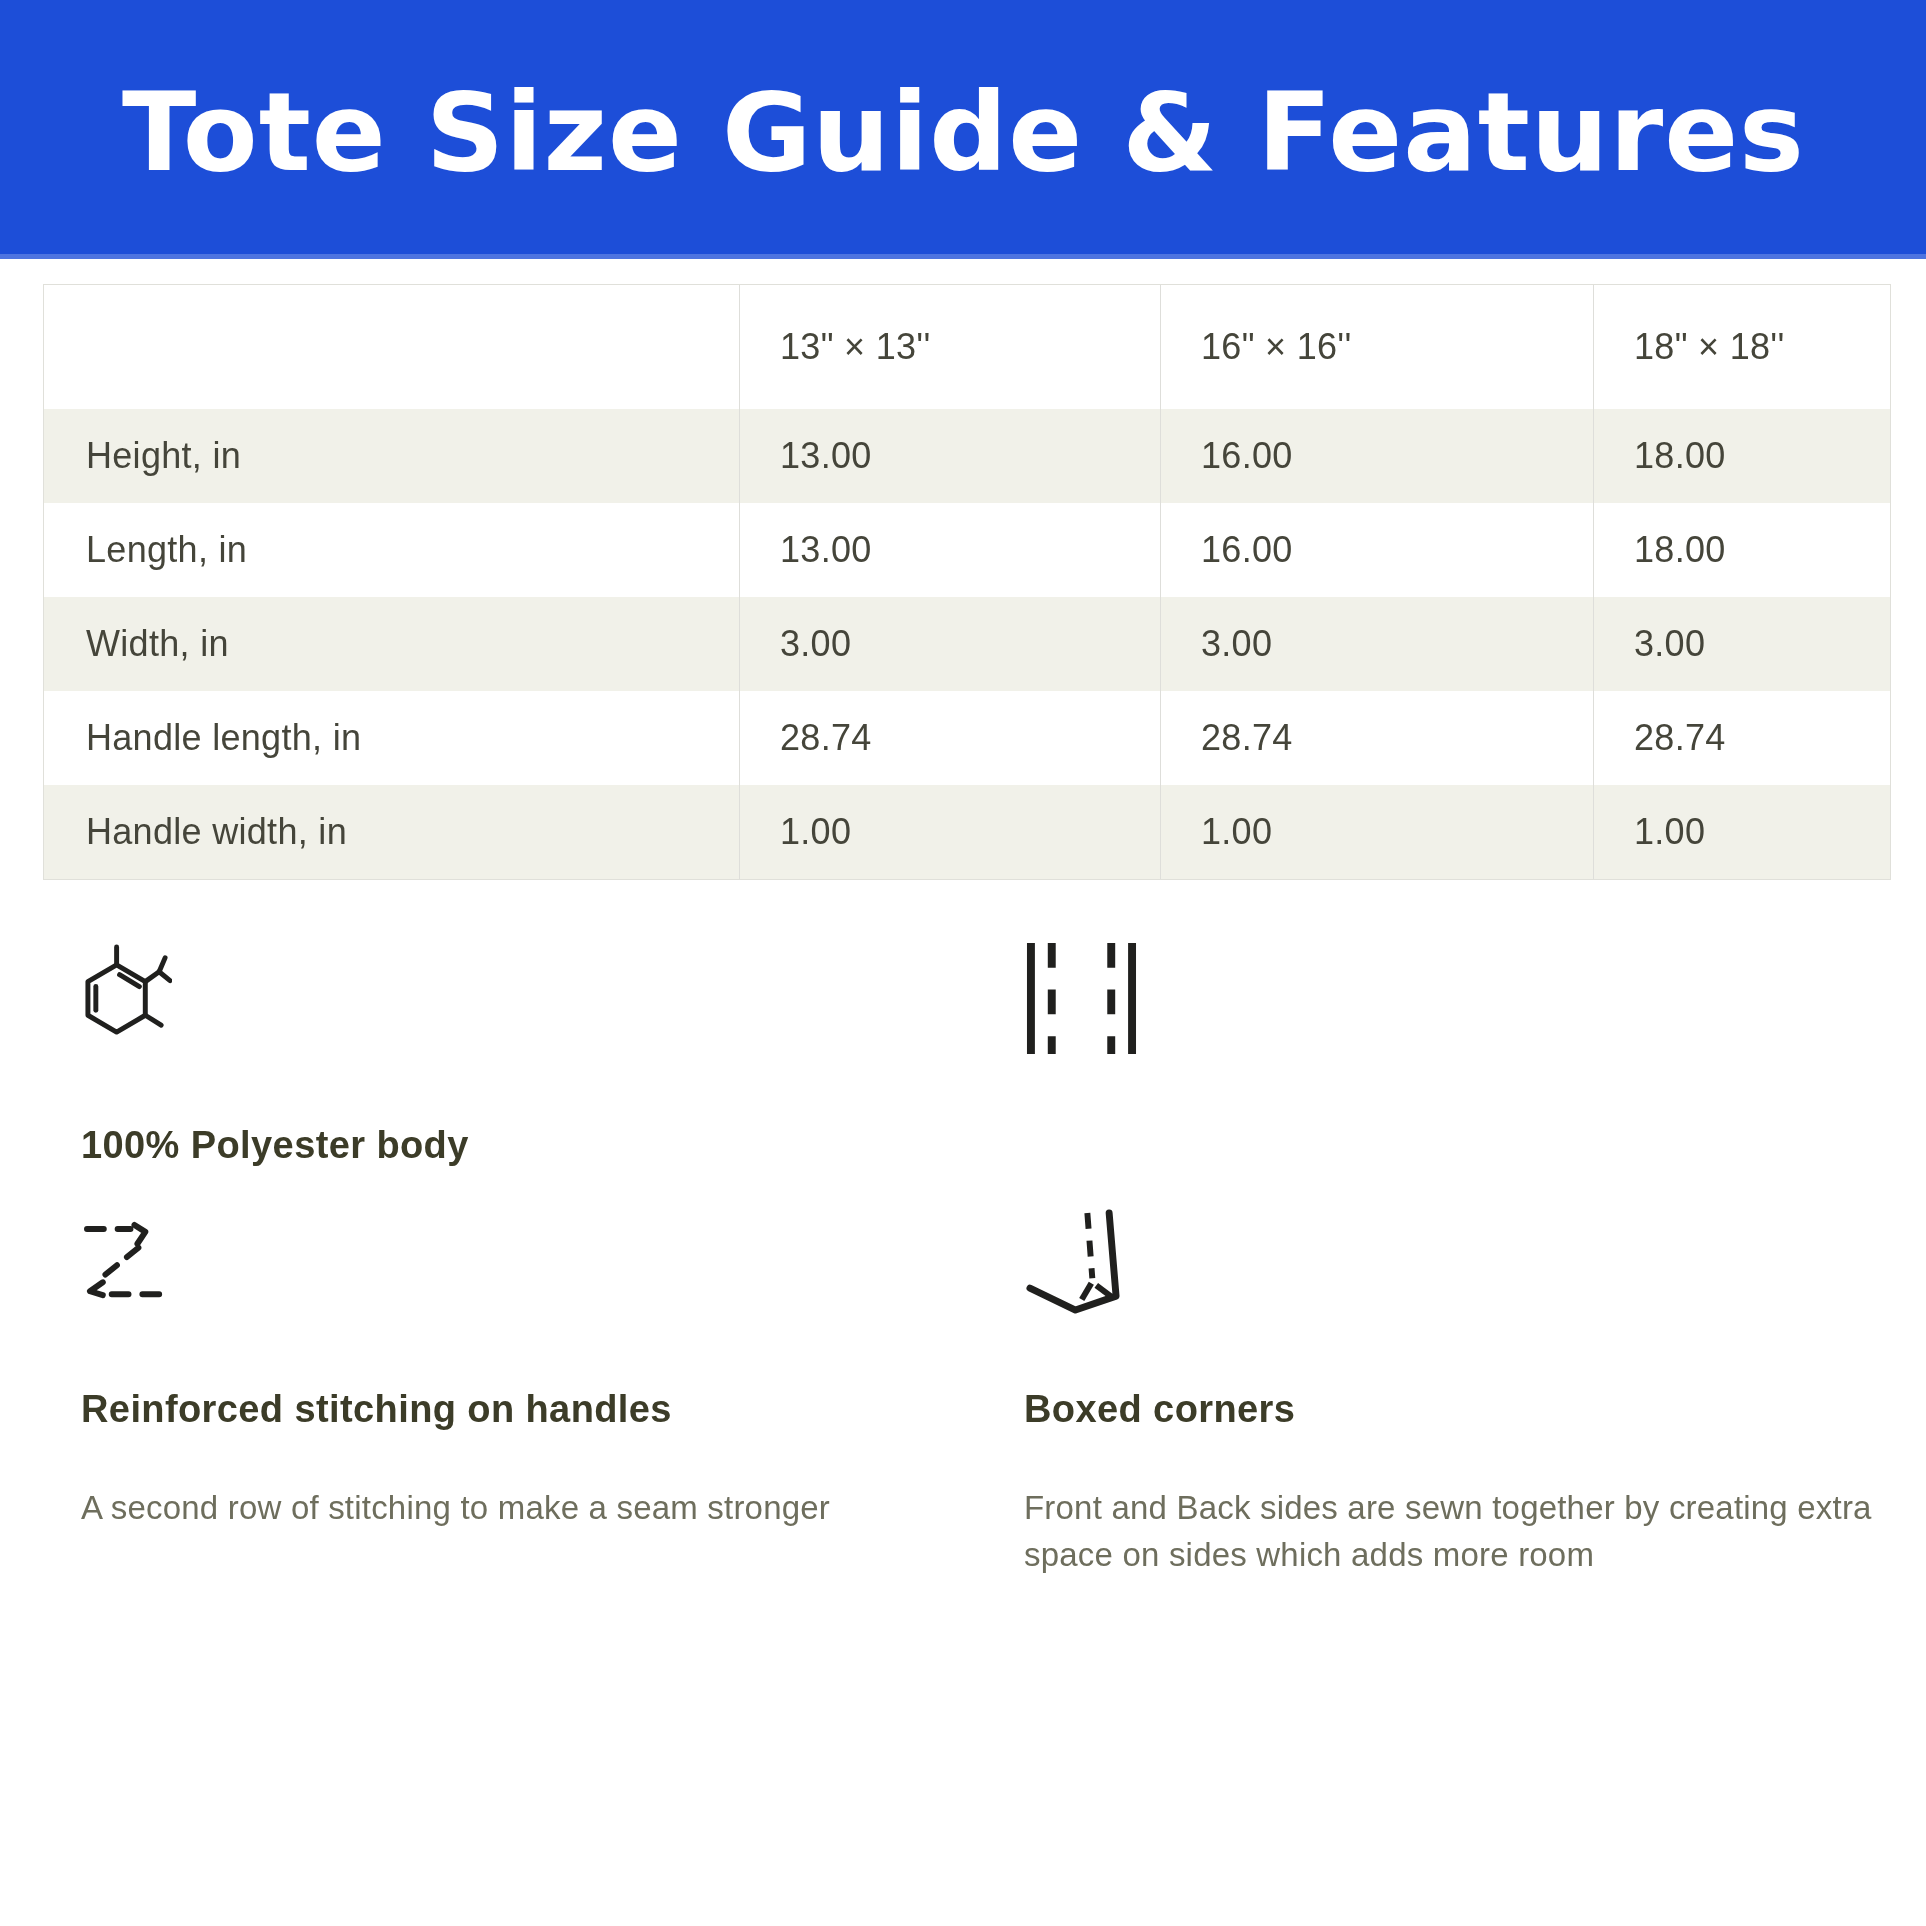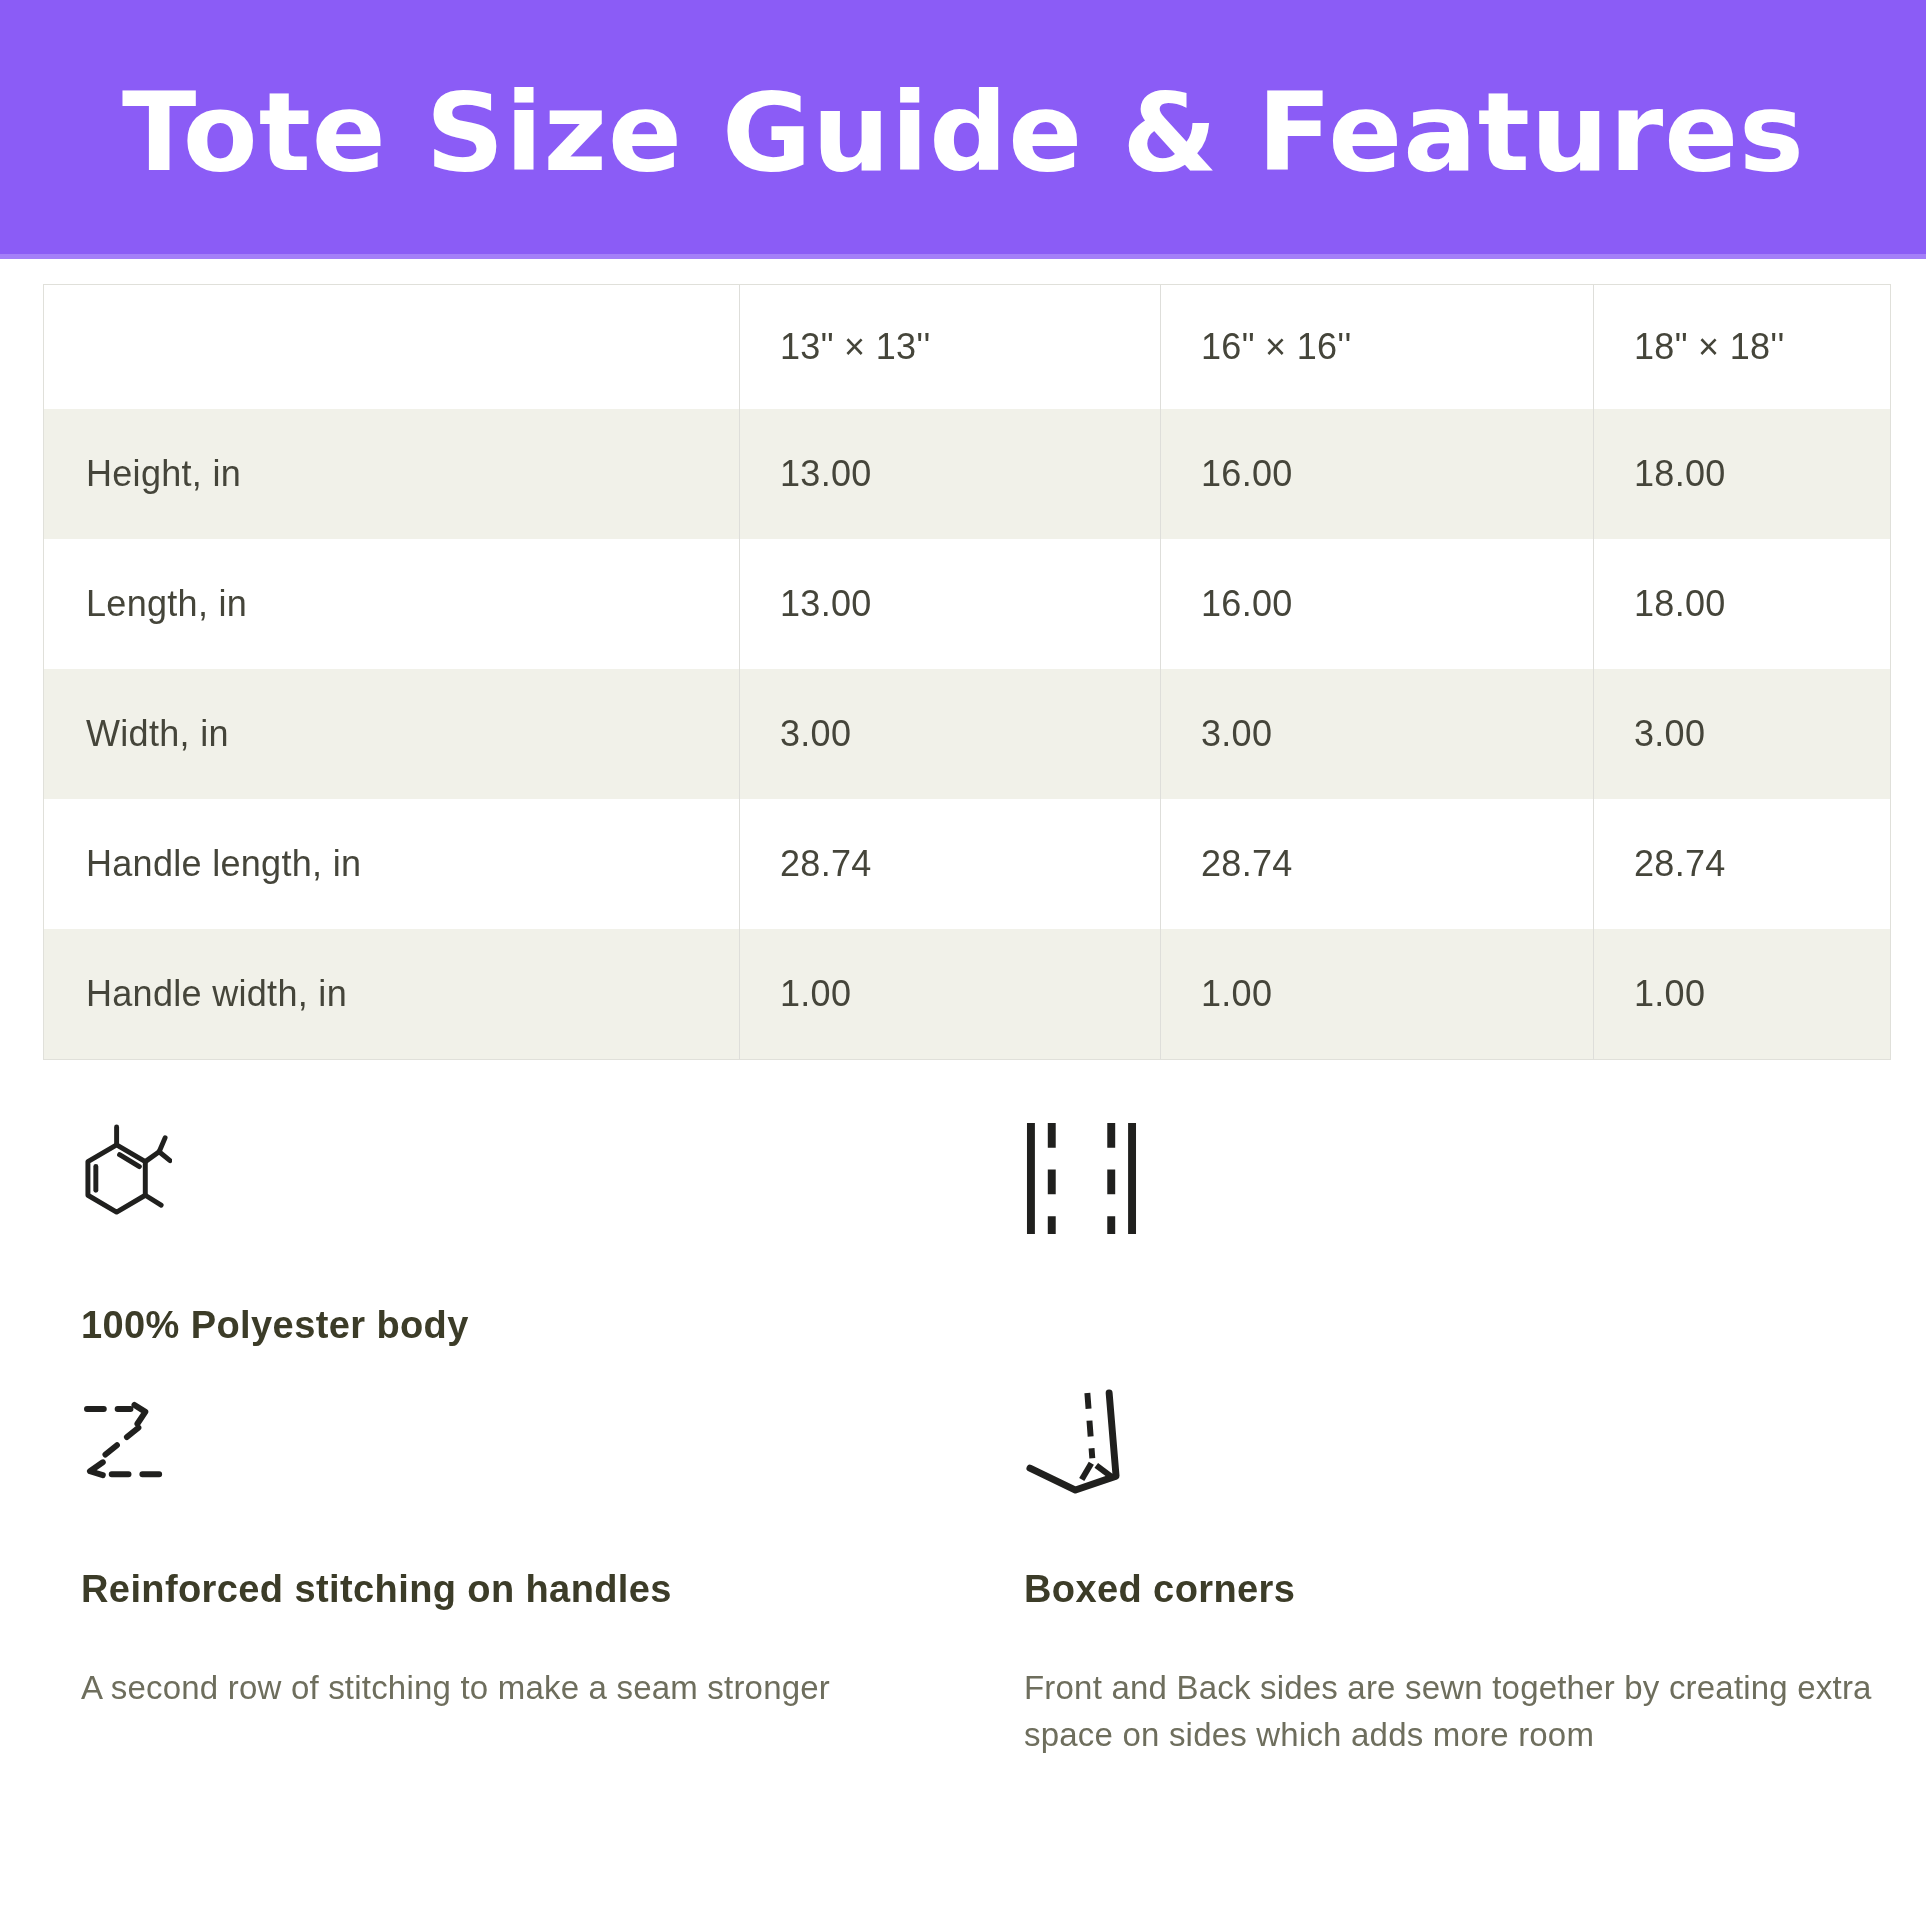--- a/index.html
+++ b/index.html
@@ -2,38 +2,38 @@
 <html><head>
 <meta charset="utf-8">
 <style>
   html,body{margin:0;padding:0;background:#ffffff;}
   .page{
     width:1927px;height:1927px;background:#ffffff;position:relative;overflow:hidden;
     font-family:"Liberation Sans","DejaVu Sans",sans-serif;
   }
   
   .banner{
-    height:259px;background:#8b5cf6;
+    height:259px;background:#1d4ed8;
     display:flex;align-items:center;justify-content:center;
     box-shadow:inset 0 -5px 0 rgba(255,255,255,0.22);
   }
   .banner h1{
     margin:0;padding-top:6px;
     font-family:"DejaVu Sans","Liberation Sans",sans-serif;
     font-weight:bold;font-size:109px;letter-spacing:1px;color:#ffffff;
   }
   
   .size-table{
     margin:25px 36px 0 43px;
     border:1px solid #e0e0da;
     background:#ffffff;
   }
   .t-row{display:grid;grid-template-columns:695px 421px 433px 1fr;}
   .t-row.head{height:124px;}
-  .t-row.data{height:130px;}
+  .t-row.data{height:94px;}
   .t-row>div{
     display:flex;align-items:center;
     font-size:36px;color:#45453a;letter-spacing:0.3px;
     padding-left:40px;box-sizing:border-box;overflow:hidden;
   }
   .t-row>div:first-child{padding-left:42px;}
   .t-row>div+div{border-left:1px solid #dededa;}
   .t-row.stripe{background:#f1f1e9;}
   
   .features{

